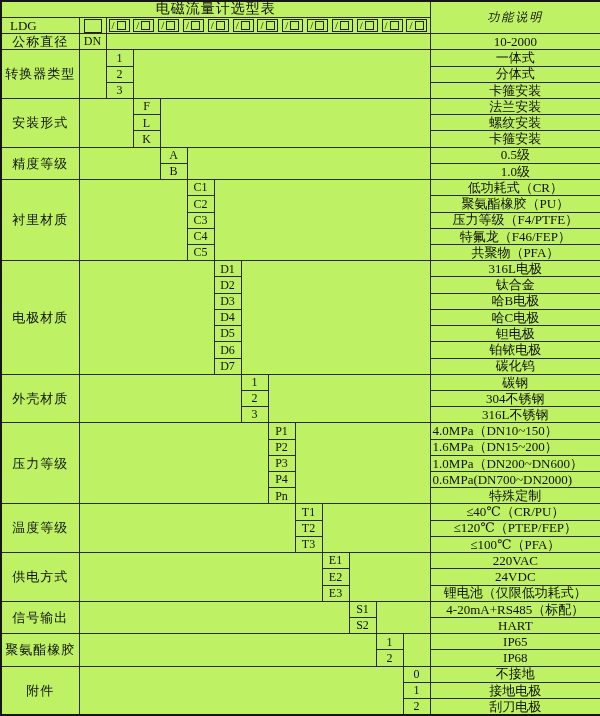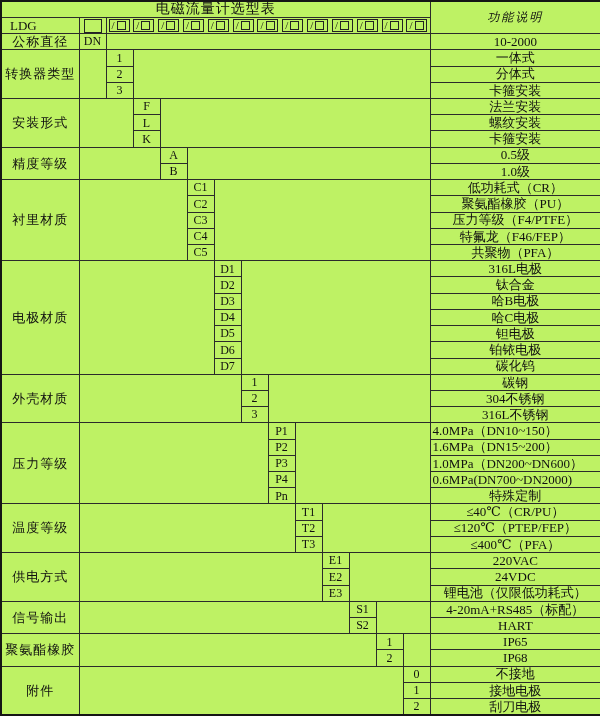--- a/index.html
+++ b/index.html
@@ -231,21 +231,21 @@
           <td class="code gt">T1</td>
           <td class="filler gt" colspan="4" rowspan="3"></td>
           <td class="desc gt">≤40℃（CR/PU）</td>
         </tr>
         <tr>
           <td class="code">T2</td>
           <td class="desc">≤120℃（PTEP/FEP）</td>
         </tr>
         <tr>
           <td class="code">T3</td>
-          <td class="desc">≤400℃（PFA）</td>
+          <td class="desc">≤100℃（PFA）</td>
         </tr>
         <tr>
           <td class="cat gt" rowspan="3">供电方式</td>
           <td class="filler gt" colspan="9" rowspan="3"></td>
           <td class="code gt">E1</td>
           <td class="filler gt" colspan="3" rowspan="3"></td>
           <td class="desc gt">220VAC</td>
         </tr>
         <tr>
           <td class="code">E2</td>

